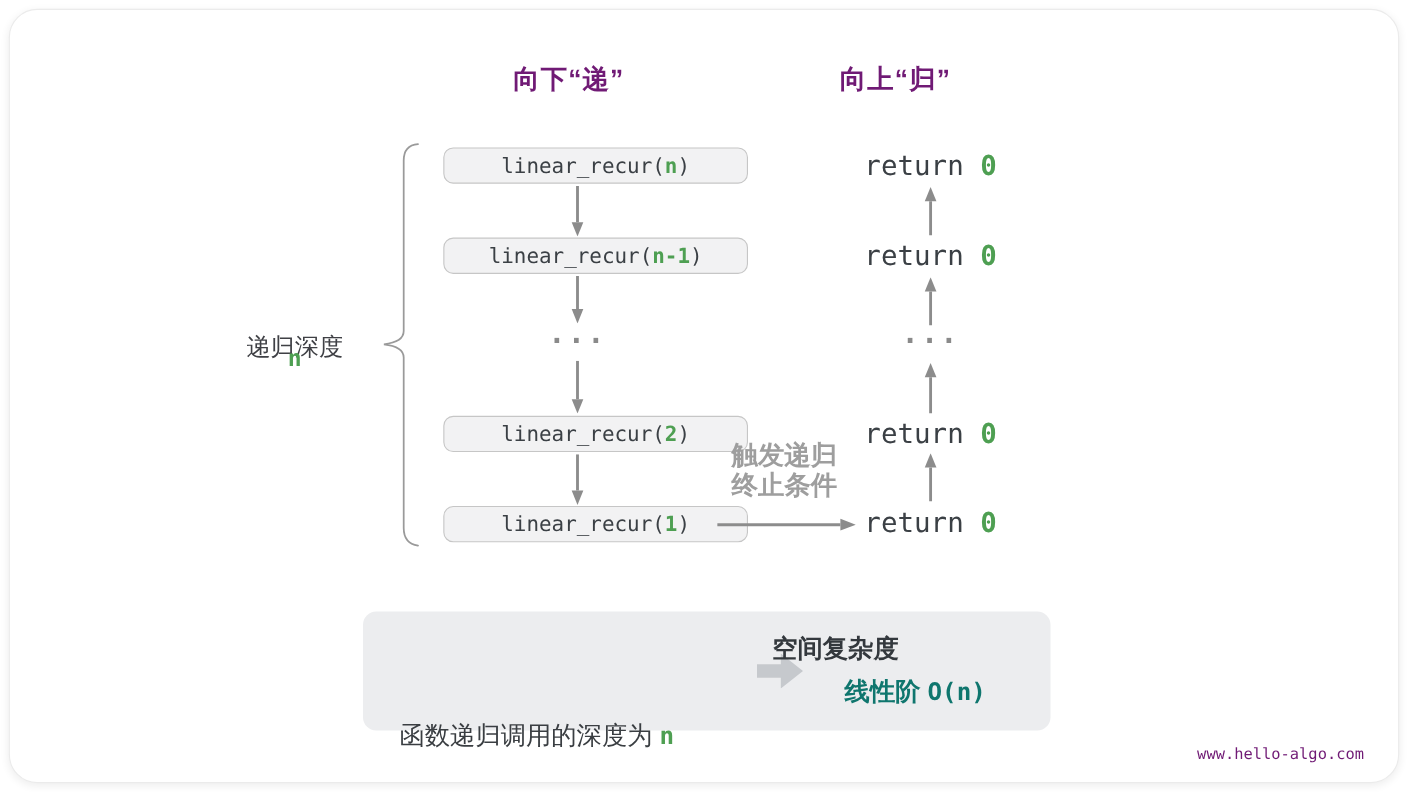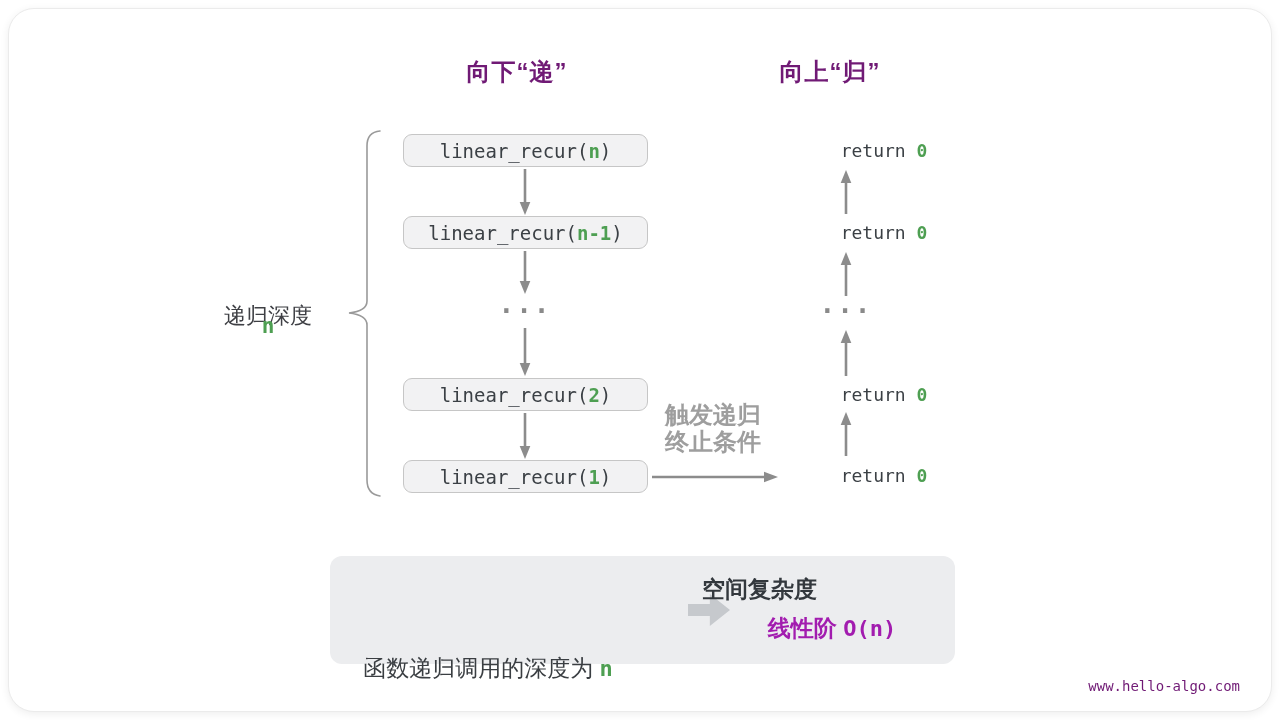--- a/index.html
+++ b/index.html
@@ -5,29 +5,29 @@
   html,body{margin:0;padding:0;background:#ffffff;}
   .stage{position:relative;width:1280px;height:720px;overflow:hidden;
          font-family:"Liberation Sans",sans-serif;}
   .card{position:absolute;left:8px;top:8px;width:1262px;height:702px;
         background:#ffffff;border:1px solid #ebebeb;border-radius:26px;
         box-shadow:0 2px 8px rgba(0,0,0,0.07);}
   .abs{position:absolute;}
   .hdr{position:absolute;width:240px;text-align:center;font-size:24px;font-weight:bold;
        color:#701a75;letter-spacing:1px;}
   .mono{font-family:"DejaVu Sans Mono","Liberation Mono",monospace;}
-  .call-box{position:absolute;left:403px;width:245px;height:33px;box-sizing:border-box;
+  .call-box{position:absolute;left:403px;width:277px;height:33px;box-sizing:border-box;
             background:#f2f2f3;border:1px solid #c6c6c6;border-radius:9px;
             display:flex;align-items:center;justify-content:center;
             font-family:"DejaVu Sans Mono","Liberation Mono",monospace;
             font-size:19px;color:#3b4045;white-space:pre;}
   .g{color:#4e9f52;font-weight:bold;}
-  .ret{position:absolute;left:804px;width:160px;text-align:center;
+  .ret{position:absolute;left:766px;width:160px;text-align:center;
        font-family:"DejaVu Sans Mono","Liberation Mono",monospace;
-       font-size:18px;line-height:24px;color:#3b4045;white-space:pre;}
+       font-size:25px;line-height:24px;color:#3b4045;white-space:pre;}
   .arr{position:absolute;}
   .arr line{stroke:#8c8c8c;stroke-width:2.6;}
   .arr polygon{fill:#8c8c8c;}
   .dots{position:absolute;width:60px;text-align:center;
         font-family:"DejaVu Sans Mono","Liberation Mono",monospace;
         font-weight:bold;font-size:26px;line-height:26px;letter-spacing:2px;color:#8a8a8a;}
   .brace-svg path{fill:none;stroke:#9a9a9a;stroke-width:1.6;stroke-linecap:round;}
   .depth-label{position:absolute;left:198px;top:281px;width:140px;text-align:center;
                font-size:22px;color:#3f4045;margin-top:20px;}
   .depth-n{position:absolute;left:198px;top:314px;width:140px;text-align:center;
@@ -38,34 +38,34 @@
   .summary{position:absolute;left:330px;top:556px;width:625px;height:108px;
            background:#ecedef;border-radius:12px;}
   .sum-left{position:absolute;left:333px;top:571px;width:310px;text-align:center;
             font-size:23px;color:#3a3e42;line-height:39px;white-space:pre;}
   .sum-left .mono{font-size:22px;}
   .block-arrow{position:absolute;left:688px;top:594px;width:42px;height:32px;background:#c6c9cd;
                clip-path:polygon(0 31%,52% 31%,52% 0,100% 50%,52% 100%,52% 69%,0 69%);}
   .sum-right-title{position:absolute;left:702px;top:574px;width:260px;text-align:left;
                    font-size:23px;font-weight:bold;color:#33383d;}
   .sum-right-result{position:absolute;left:702px;top:613px;width:260px;text-align:center;
-                    font-size:23px;font-weight:bold;color:#a21caf;white-space:pre;}
+                    font-size:23px;font-weight:bold;color:#0f766e;white-space:pre;}
   .sum-right-result .mono{font-size:22px;}
   .watermark{position:absolute;left:1040px;top:678px;width:200px;text-align:right;
              font-family:"DejaVu Sans Mono","Liberation Mono",monospace;
              font-size:14px;color:#701a75;}
 </style>
 </head>
 <body>
 
 <div class="stage">
   <div class="card"></div>
 
   <div class="hdr" style="left:397px;top:56px">向下“递”</div>
-  <div class="hdr" style="left:710px;top:56px">向上“归”</div>
+  <div class="hdr" style="left:694px;top:56px">向上“归”</div>
 
   <svg class="abs brace-svg" style="left:340px;top:129px" width="44" height="370">
     <path d="M 40 2 Q 27 3 27 17 L 27 172 Q 27 182 9 184 Q 27 186 27 196 L 27 351 Q 27 365 40 367"></path>
   </svg>
   <div class="depth-label">递归深度</div>
   <div class="depth-n">n</div>
 
   <div class="call-box" style="top:134px"><span>linear_recur(</span><span class="g">n</span><span>)</span></div>
   <svg class="arr" style="left:519px;top:169px" width="12" height="46">
       <line x1="6" y1="0" x2="6" y2="33"></line>

